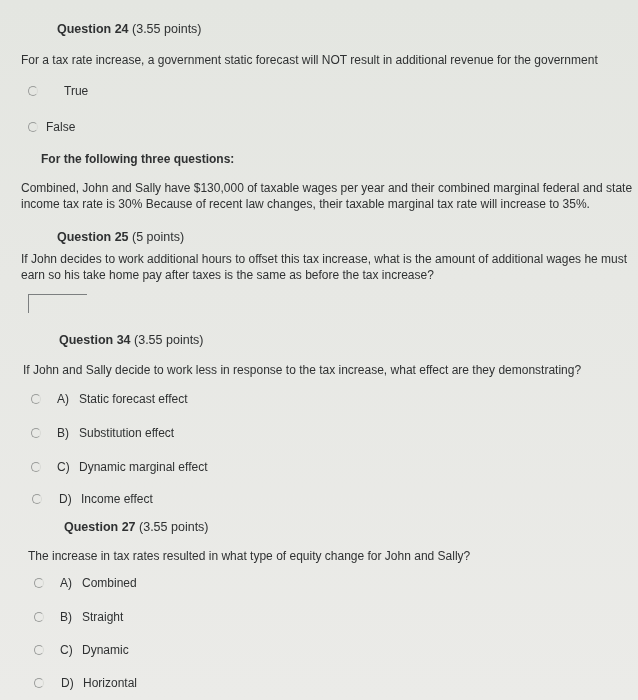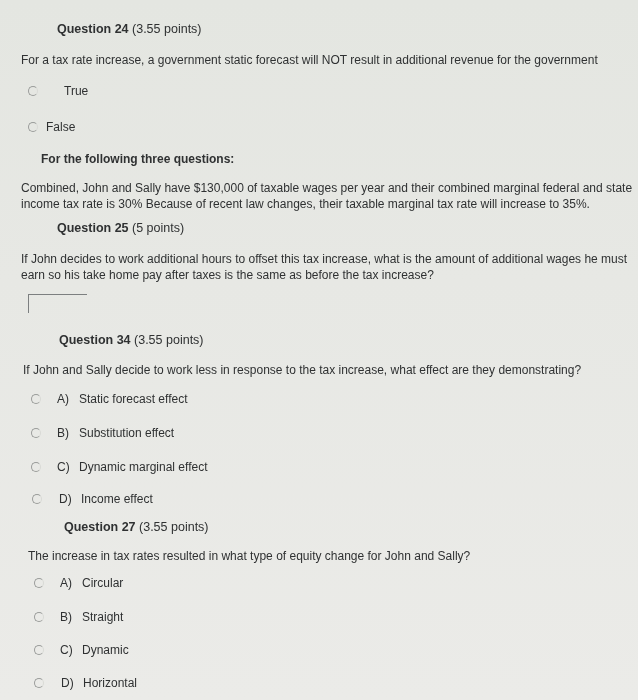--- a/index.html
+++ b/index.html
@@ -42,21 +42,21 @@
   <span style="margin-left:26px;">True</span>
 </div>
 <div class="abs opt" style="left:28px; top:120px;">
   <span class="radio"></span>
   <span style="margin-left:8px;">False</span>
 </div>
 
 <div class="abs qtext bold" style="left:21px; top:151px;margin-left:20px;">For the following three questions:</div>
 <div class="abs qtext" style="left:21px; top:180px; width:612px;">Combined, John and Sally have $130,000 of taxable wages per year and their combined marginal federal and state income tax rate is 30% Because of recent law changes, their taxable marginal tax rate will increase to 35%.</div>
 
-<div class="abs qtitle" style="left:21px; top:221px;">
+<div class="abs qtitle" style="left:21px; top:230px;">
   <b>Question 25</b>
   <span>(5 points)</span>
 </div>
 <div class="abs qtext" style="left:21px; top:251px; width:614px;">If John decides to work additional hours to offset this tax increase, what is the amount of additional wages he must earn so his take home pay after taxes is the same as before the tax increase?</div>
 <div class="answer-box" style="left:28px; top:294px;"></div>
 
 <div class="abs qtitle" style="left:23px; top:333px;">
   <b>Question 34</b>
   <span>(3.55 points)</span>
 </div>
@@ -85,21 +85,21 @@
 
 <div class="abs qtitle" style="left:28px; top:520px;">
   <b>Question 27</b>
   <span>(3.55 points)</span>
 </div>
 <div class="abs qtext" style="left:28px; top:548px;">The increase in tax rates resulted in what type of equity change for John and Sally?</div>
 
 <div class="abs opt" style="left:34px; top:576px;">
   <span class="radio"></span>
   <span class="letter" style="margin-left:16px;">A)</span>
-  <span>Circular</span>
+  <span>Combined</span>
 </div>
 <div class="abs opt" style="left:34px; top:610px;">
   <span class="radio"></span>
   <span class="letter" style="margin-left:16px;">B)</span>
   <span>Straight</span>
 </div>
 <div class="abs opt" style="left:34px; top:643px;">
   <span class="radio"></span>
   <span class="letter" style="margin-left:16px;">C)</span>
   <span>Dynamic</span>

